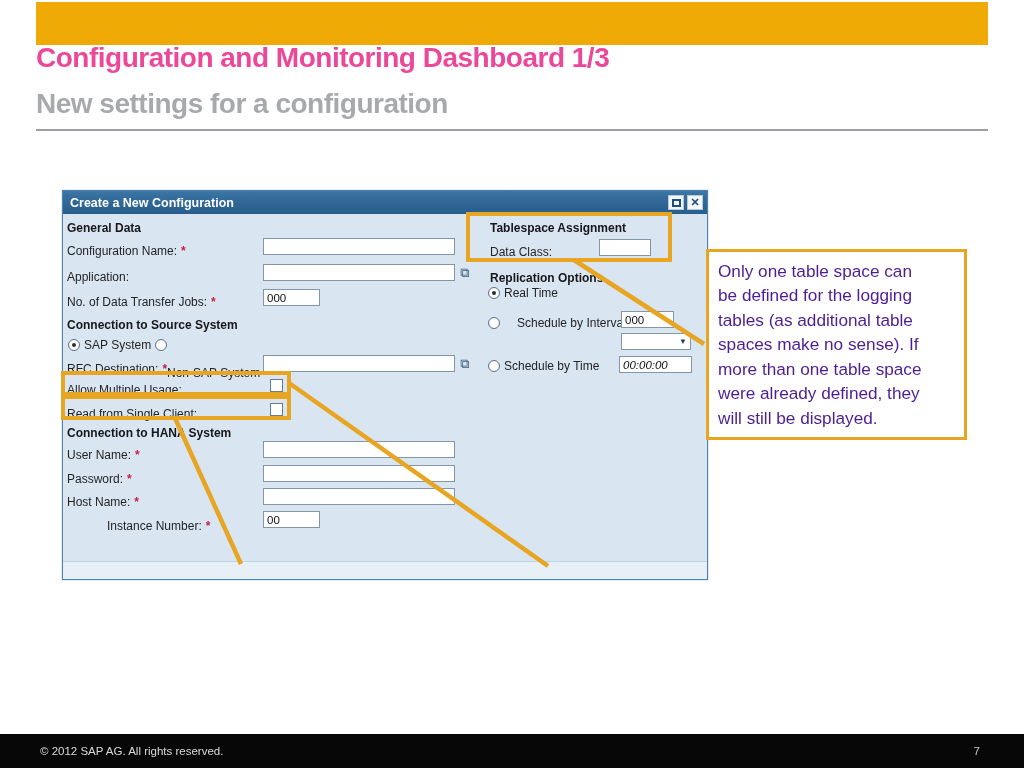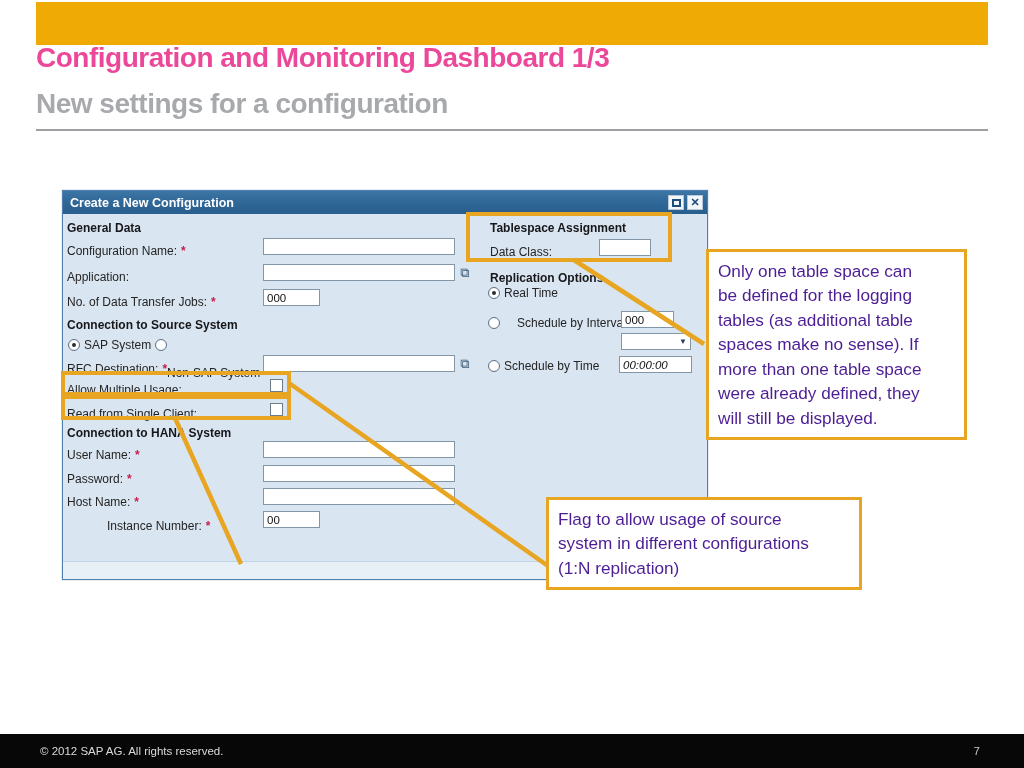--- a/index.html
+++ b/index.html
@@ -198,22 +198,19 @@
   <div class="hl-rect" style="left:61px; top:371px; width:230px; height:25px;"></div>
   <div class="hl-rect" style="left:61px; top:395px; width:230px; height:25px;"></div>
 
   <div class="note-box" style="left:706px; top:249px; width:261px;">Only one table space can
 be defined for the logging
 tables (as additional table
 spaces make no sense). If
 more than one table space
 were already defined, they
 will still be displayed.</div>
-  <div class="note-box" style="left:546px; top:497px; width:316px;">Flag to allow usage of source
-system in different configurations
-(1:N replication)</div>
 
   <div class="footer-bar">
     <span class="copy">© 2012 SAP AG. All rights reserved.</span>
     <span class="pagenum">7</span>
   </div>
 
 </div>
 
 </body></html>

